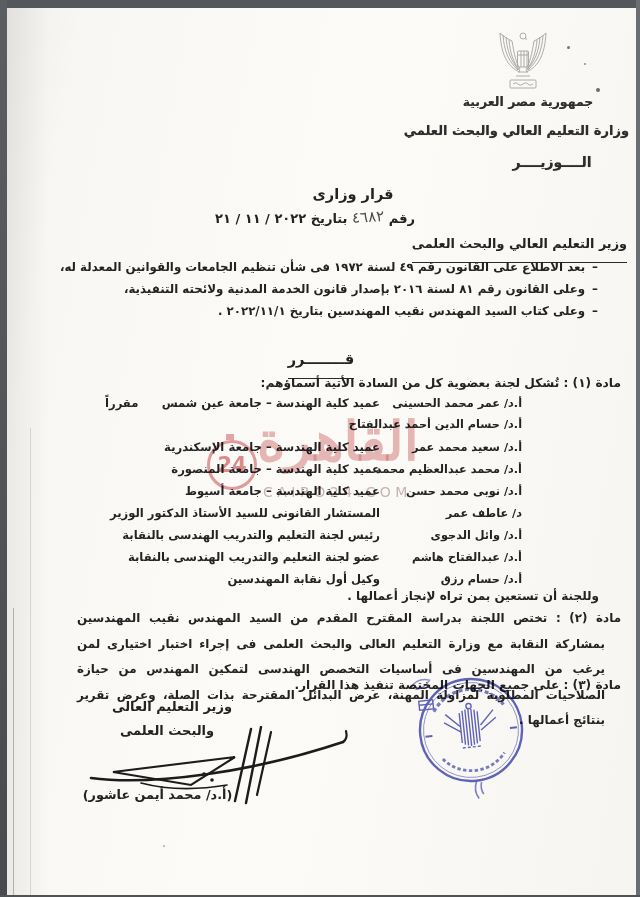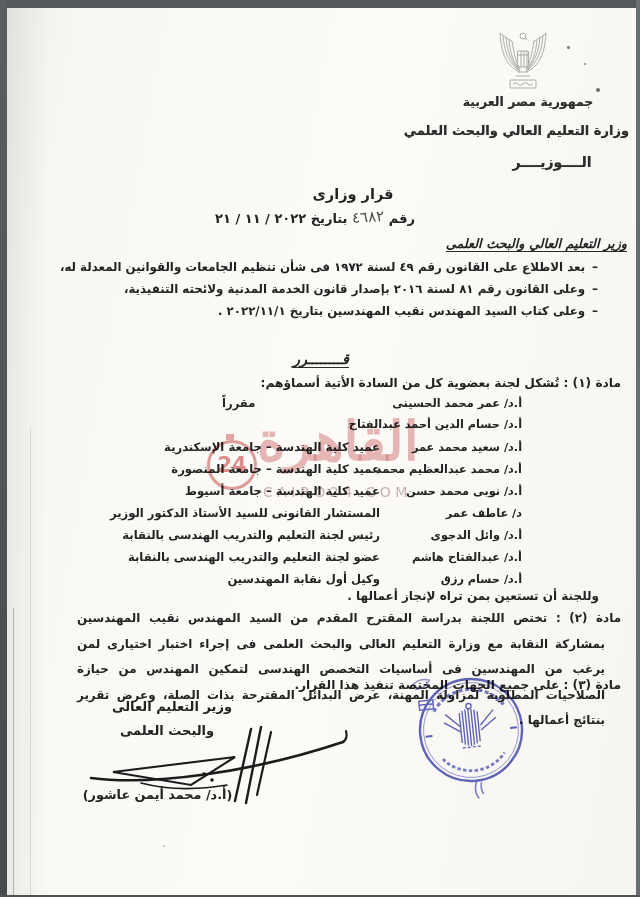--- a/index.html
+++ b/index.html
@@ -10,21 +10,21 @@
   .edge-left{position:absolute;left:0;top:0;bottom:0;width:7px;background:linear-gradient(180deg,#5a5d61,#484b4e);}
   .edge-right{position:absolute;right:0;top:0;bottom:0;width:4px;background:#6a6d72;}
   .edge-bottom{position:absolute;left:0;right:0;bottom:0;height:2px;background:#505356;}
   .paper{position:absolute;left:7px;top:8px;right:4px;bottom:2px;overflow:hidden;
          background:linear-gradient(100deg,#efeeea 0%,#f8f7f3 10%,#fcfbf8 50%,#f6f5f1 100%);
          color:#232323;font-weight:700;}
   .paper::before{content:'';position:absolute;left:0;top:0;bottom:0;width:42px;
          background:linear-gradient(90deg,rgba(0,0,0,.06),rgba(0,0,0,0));pointer-events:none;}
   .abs{position:absolute;}
   .ctr{text-align:center;}
-  .u{border-bottom:1.5px solid #2a2a2a;padding-bottom:0;font-style:italic;}
+  .u{border-bottom:1.5px solid #2a2a2a;padding-bottom:11px;}
   .speck{position:absolute;border-radius:50%;background:#3f3f3f;}
   .scanline{position:absolute;width:1px;pointer-events:none;}
 
   
   .h-republic{top:86px;left:446px;width:150px;font-size:12.5px;letter-spacing:.4px;color:#2f2f2f;
               text-shadow:0 0 .6px rgba(40,40,40,.55);}
   .h-ministry{top:115px;left:400px;width:222px;font-size:13px;color:#2c2c2c;white-space:nowrap;
               text-shadow:0 0 .7px rgba(40,40,40,.6);}
   .h-minister{top:146px;left:482px;width:126px;font-size:14px;color:#2c2c2c;
               text-shadow:0 0 .7px rgba(40,40,40,.6);}
@@ -149,20 +149,21 @@
     </div>
 
     <div class="abs art1">
       <span class="label">مادة (١) :</span>
       <span>تُشكل لجنة بعضوية كل من السادة الأتية أسماؤهم:</span>
     </div>
 
     <div class="abs members">
       <div class="m-row">
         <div class="m-name">أ.د/ عمر محمد الحسينى</div>
+        <div class="m-title">عميد كلية الهندسة – جامعة عين شمس</div>
         <div class="m-note">مقرراً</div>
       </div>
       <div class="m-row">
         <div class="m-name">أ.د/ حسام الدين أحمد عبدالفتاح</div>
         <div class="m-note"></div>
       </div>
       <div class="m-row">
         <div class="m-name">أ.د/ سعيد محمد عمر</div>
         <div class="m-title">عميد كلية الهندسة – جامعة الإسكندرية</div>
         <div class="m-note"></div>

